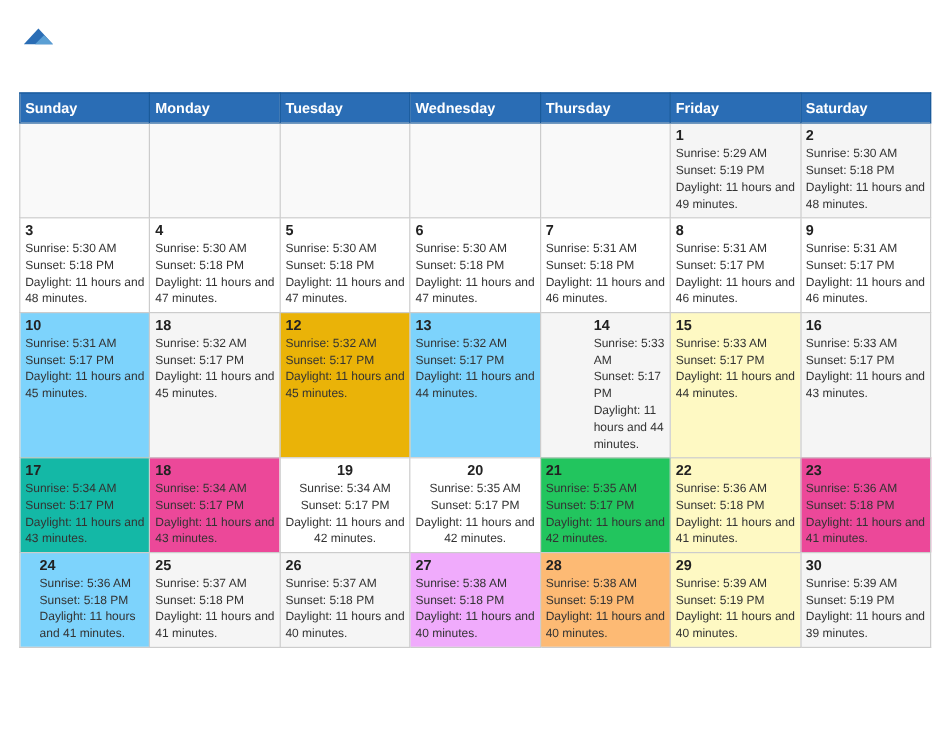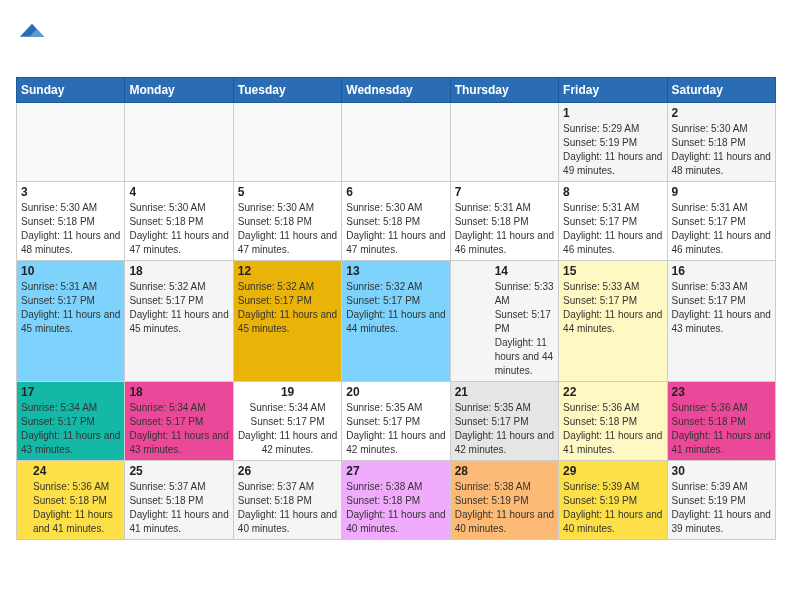--- a/index.html
+++ b/index.html
@@ -208,59 +208,59 @@
           <div class="day-info">Sunrise: 5:34 AM<br>Sunset: 5:17 PM<br>Daylight: 11 hours and 43 minutes.</div>
         </td>
         <td style="background: #ec4899;">
           <span class="day-num">18</span>
           <div class="day-info">Sunrise: 5:34 AM<br>Sunset: 5:17 PM<br>Daylight: 11 hours and 43 minutes.</div>
         </td>
         <td style="background: rgb(255, 255, 255); text-align: center;">
           <span class="day-num">19</span>
           <div class="day-info">Sunrise: 5:34 AM<br>Sunset: 5:17 PM<br>Daylight: 11 hours and 42 minutes.</div>
         </td>
-        <td style="background: rgb(255, 255, 255);">
+        <td style="background: rgb(255, 255, 255); text-align: center;">
           <span class="day-num">20</span>
           <div class="day-info">Sunrise: 5:35 AM<br>Sunset: 5:17 PM<br>Daylight: 11 hours and 42 minutes.</div>
         </td>
-        <td style="background: #e5e5e5;">
+        <td style="background: #22c55e;">
           <span class="day-num">21</span>
           <div class="day-info">Sunrise: 5:35 AM<br>Sunset: 5:17 PM<br>Daylight: 11 hours and 42 minutes.</div>
         </td>
         <td style="background: #fef9c3;">
           <span class="day-num">22</span>
           <div class="day-info">Sunrise: 5:36 AM<br>Sunset: 5:18 PM<br>Daylight: 11 hours and 41 minutes.</div>
         </td>
         <td style="background: #ec4899;">
           <span class="day-num">23</span>
           <div class="day-info">Sunrise: 5:36 AM<br>Sunset: 5:18 PM<br>Daylight: 11 hours and 41 minutes.</div>
         </td>
       </tr>
       <tr>
-        <td style="background: #fde047; padding-left: 16px;">
+        <td style="background: #7dd3fc; padding-left: 16px;">
           <span class="day-num">24</span>
           <div class="day-info">Sunrise: 5:36 AM<br>Sunset: 5:18 PM<br>Daylight: 11 hours and 41 minutes.</div>
         </td>
         <td style="background: rgb(245, 245, 245);">
           <span class="day-num">25</span>
           <div class="day-info">Sunrise: 5:37 AM<br>Sunset: 5:18 PM<br>Daylight: 11 hours and 41 minutes.</div>
         </td>
         <td style="background: rgb(245, 245, 245);">
           <span class="day-num">26</span>
           <div class="day-info">Sunrise: 5:37 AM<br>Sunset: 5:18 PM<br>Daylight: 11 hours and 40 minutes.</div>
         </td>
         <td style="background: #f0abfc;">
           <span class="day-num">27</span>
           <div class="day-info">Sunrise: 5:38 AM<br>Sunset: 5:18 PM<br>Daylight: 11 hours and 40 minutes.</div>
         </td>
         <td style="background: #fdba74;">
           <span class="day-num">28</span>
           <div class="day-info">Sunrise: 5:38 AM<br>Sunset: 5:19 PM<br>Daylight: 11 hours and 40 minutes.</div>
         </td>
-        <td style="background: #fde047;">
+        <td style="background: #fef9c3;">
           <span class="day-num">29</span>
           <div class="day-info">Sunrise: 5:39 AM<br>Sunset: 5:19 PM<br>Daylight: 11 hours and 40 minutes.</div>
         </td>
         <td style="background: rgb(245, 245, 245);">
           <span class="day-num">30</span>
           <div class="day-info">Sunrise: 5:39 AM<br>Sunset: 5:19 PM<br>Daylight: 11 hours and 39 minutes.</div>
         </td>
       </tr>
     </tbody>
 </table>

